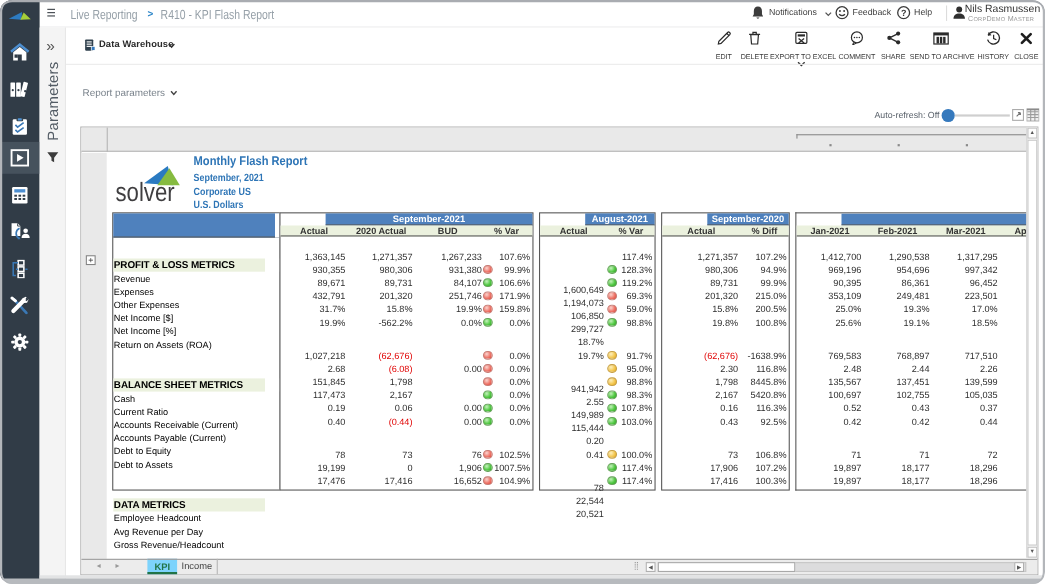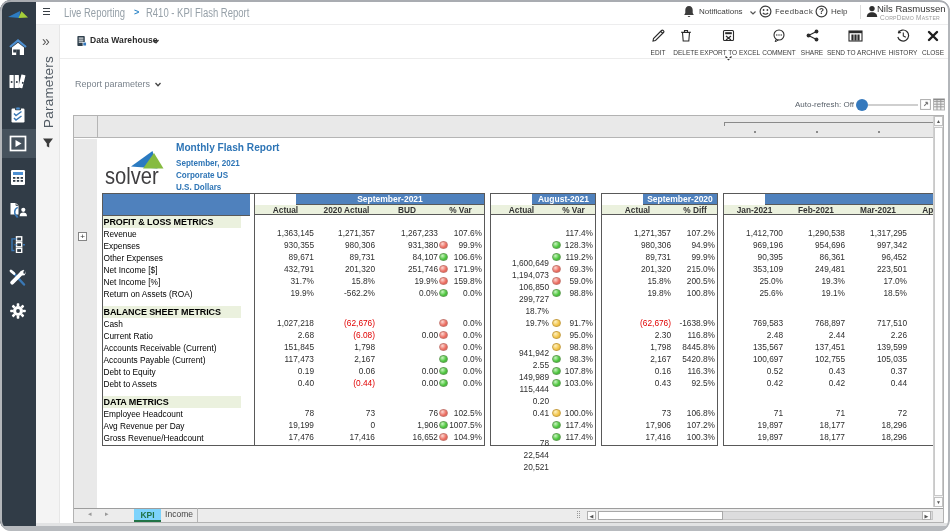--- a/index.html
+++ b/index.html
@@ -38,21 +38,21 @@
   .r { height:12px; line-height:12px; font-size:8.3px; color:#2e2e2e; white-space:nowrap; position:relative; }
   .r span { display:inline-block; text-align:right; vertical-align:top; }
   .sec { height:12px; line-height:12px; font-size:9px; font-weight:bold; color:#000; letter-spacing:-0.1px; }
   .gap { height:6px; }
   .neg { color:#e00000; }
   .dot { position:absolute; top:1.5px; width:8.6px; height:8.6px; border-radius:50%; }
   .dr { background:radial-gradient(circle at 35% 30%, #fbd7d2, #ee7468 55%, #da4437); border:0.5px solid #c87f78; }
   .dg { background:radial-gradient(circle at 35% 30%, #c9f3c0, #52c943 55%, #2ea325); border:0.5px solid #6aa45e; }
   .dy { background:radial-gradient(circle at 35% 30%, #fdf0c0, #f4c851 55%, #dba223); border:0.5px solid #c8a24a; }
   .lr { padding-left:0.5px; color:#000; }
-  .lsec { background:linear-gradient(to right,#ebf1de 138px,#fff 138px); padding-left:0.5px; }
+  .lsec { background:linear-gradient(to right,#ebf1de 138px,#fff 138px); padding-left:0.5px;margin-top:19px; }
   .b1 .dot { left:184px; }
   .b2 .dot { left:61px; }
   .ga { width:61px; padding-right:2px; }
   .gb { width:61px; padding-right:2px; }
   .gc { width:64px; padding-right:3px; }
   .gd { width:43px; padding-right:2px; }
   .ha { width:61px; padding-right:3px;margin-top:30px; }
   .hb { width:43px; padding-right:2px; }
   .ia { width:71px; padding-right:2px; }
   .ib { width:44px; padding-right:2px; }
@@ -80,21 +80,21 @@
   <div class="abs" style="left:699px;top:7px;font-size:8px;color:#3f3f3f;">Notifications</div>
   <svg class="abs" style="left:749px;top:10px;" width="8" height="6" viewBox="0 0 8 6">
       <path d="M1.5 1.5 L4 4 L6.5 1.5" fill="none" stroke="#555" stroke-width="1.2"></path>
     </svg>
   <svg class="abs" style="left:759px;top:5px;" width="13" height="13" viewBox="0 0 13 13">
     <circle cx="6.5" cy="6.5" r="5.4" fill="none" stroke="#3c3c3c" stroke-width="1.2"></circle>
     <circle cx="4.6" cy="5" r="0.9" fill="#3c3c3c"></circle>
       <circle cx="8.4" cy="5" r="0.9" fill="#3c3c3c"></circle>
     <path d="M3.8 8 Q6.5 10.4 9.2 8" fill="none" stroke="#3c3c3c" stroke-width="1.1"></path>
   </svg>
-  <div class="abs" style="left:775px;top:7px;font-size:8px;color:#3f3f3f;font-family:Liberation Mono, monospace;">Feedback</div>
+  <div class="abs" style="left:775px;top:7px;font-size:8px;color:#3f3f3f;">Feedback</div>
   <svg class="abs" style="left:815px;top:5px;" width="13" height="13" viewBox="0 0 13 13">
     <circle cx="6.5" cy="6.5" r="5.4" fill="none" stroke="#3c3c3c" stroke-width="1.2"></circle>
     <text x="6.5" y="9.4" font-size="8.2" font-weight="bold" fill="#3c3c3c" text-anchor="middle" font-family="Liberation Sans">?</text>
   </svg>
   <div class="abs" style="left:831px;top:7px;font-size:8px;color:#3f3f3f;">Help</div>
   <div class="abs" style="left:860px;top:5px;width:1px;height:14px;background:#dcdcdc;"></div>
   <svg class="abs" style="left:866px;top:4.5px;" width="12" height="13" viewBox="0 0 12 13">
     <circle cx="6" cy="3.6" r="2.7" fill="#2f2f2f"></circle>
     <path d="M0.8 12 C0.8 8.8 3 7.2 6 7.2 C9 7.2 11.2 8.8 11.2 12 Z" fill="#2f2f2f"></path>
   </svg>

